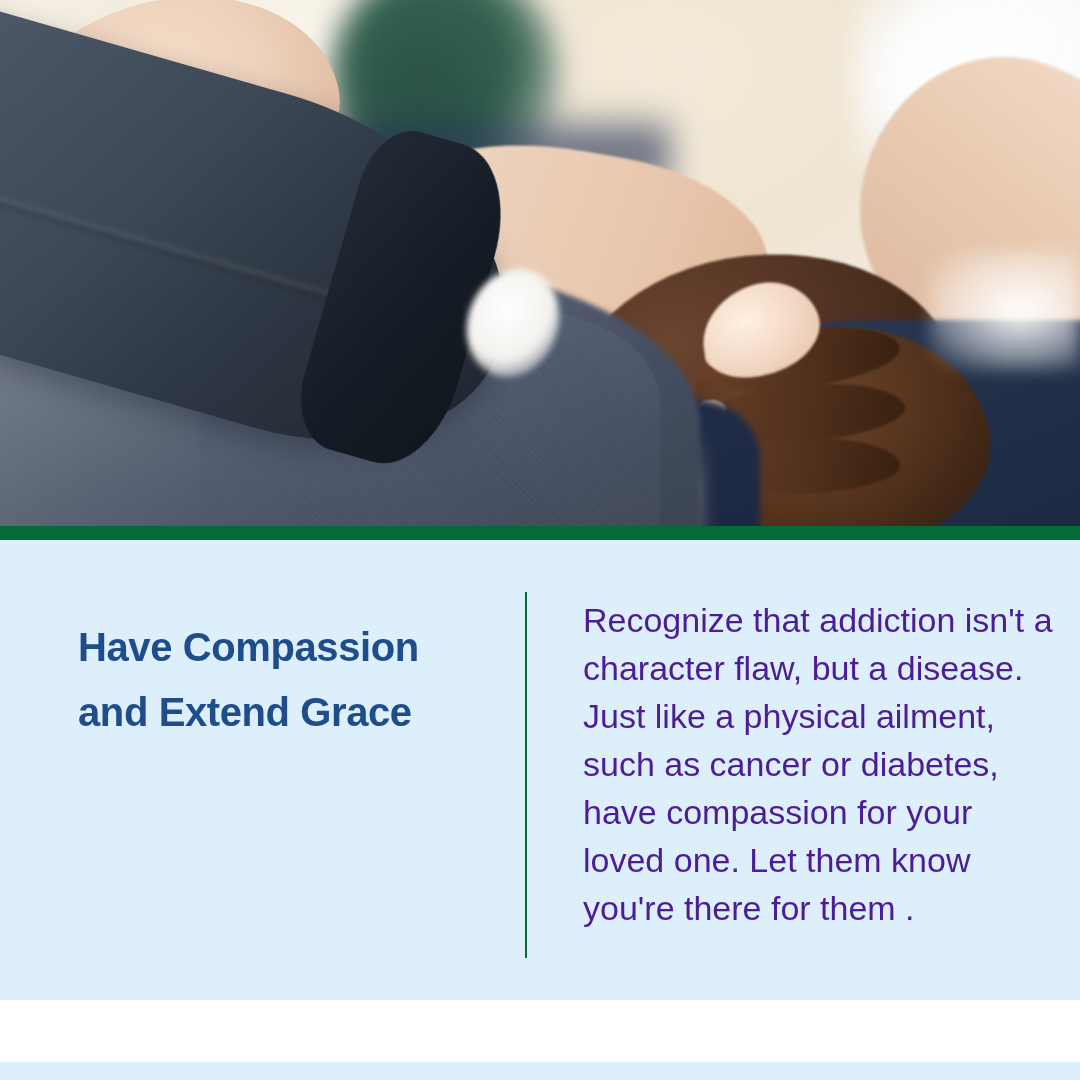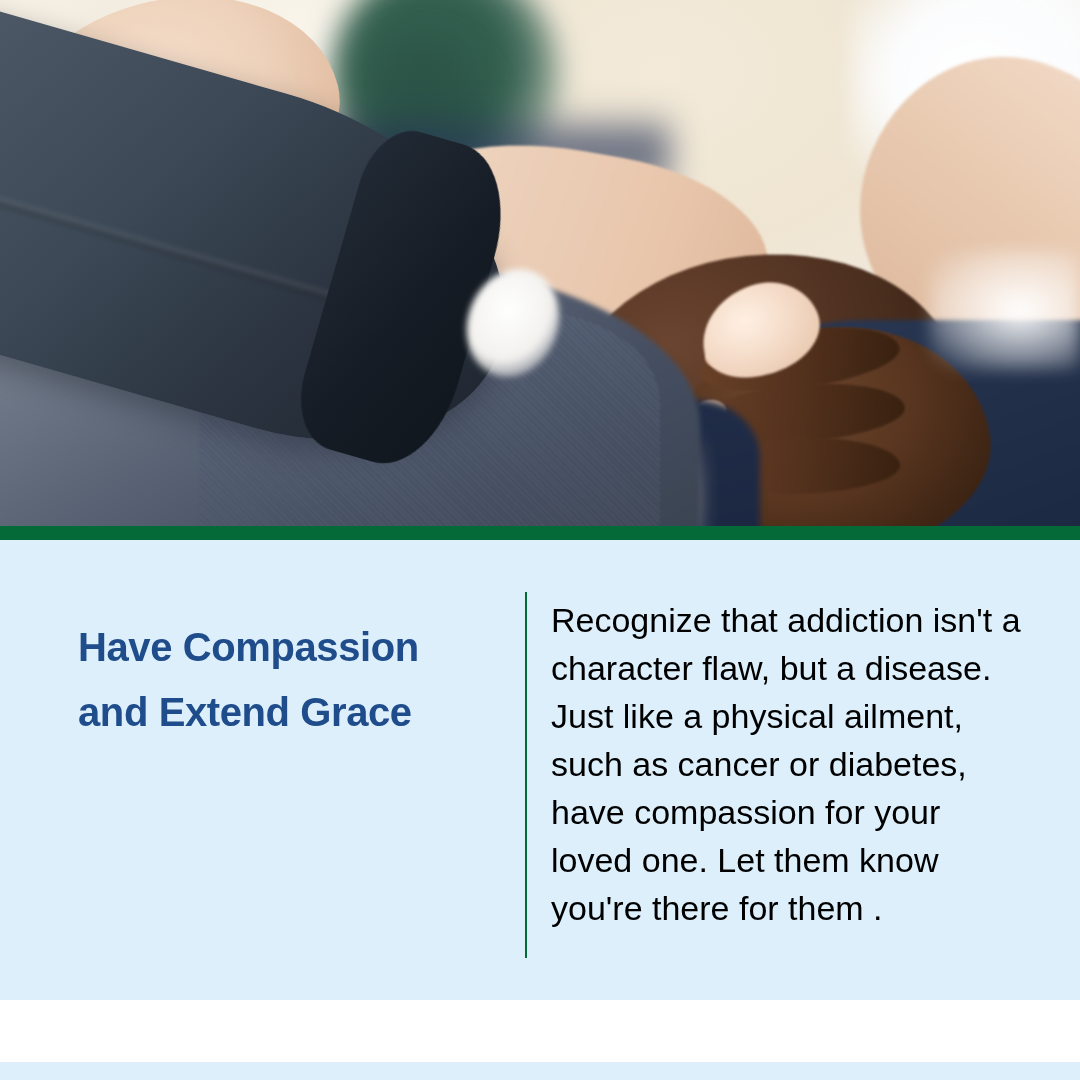--- a/index.html
+++ b/index.html
@@ -392,19 +392,19 @@
     <div class="photo-soft"></div>
   </div>
 
   <div class="green-bar" style="background: rgb(4, 106, 56);"></div>
 
   <div class="panel" style="background: rgb(220, 239, 251);">
     <div class="headline" style="color: rgb(31, 76, 139);">Have Compassion and Extend Grace</div>
 
     <div class="vrule" style="background: rgb(4, 106, 56);"></div>
 
-    <div class="bodytext" style="color: #000000;">Recognize that addiction isn't a character flaw, but a disease. Just like a physical ailment, such as cancer or diabetes, have compassion for your loved one. Let them know you're there for them .</div>
+    <div class="bodytext" style="color: #4c1d95; margin-left: 32px;">Recognize that addiction isn't a character flaw, but a disease. Just like a physical ailment, such as cancer or diabetes, have compassion for your loved one. Let them know you're there for them .</div>
   </div>
 
   <div class="white-band" style="background: rgb(255, 255, 255);"></div>
   <div class="bottom-band" style="background: rgb(220, 239, 251);"></div>
 
 </div>
 
 </body></html>

